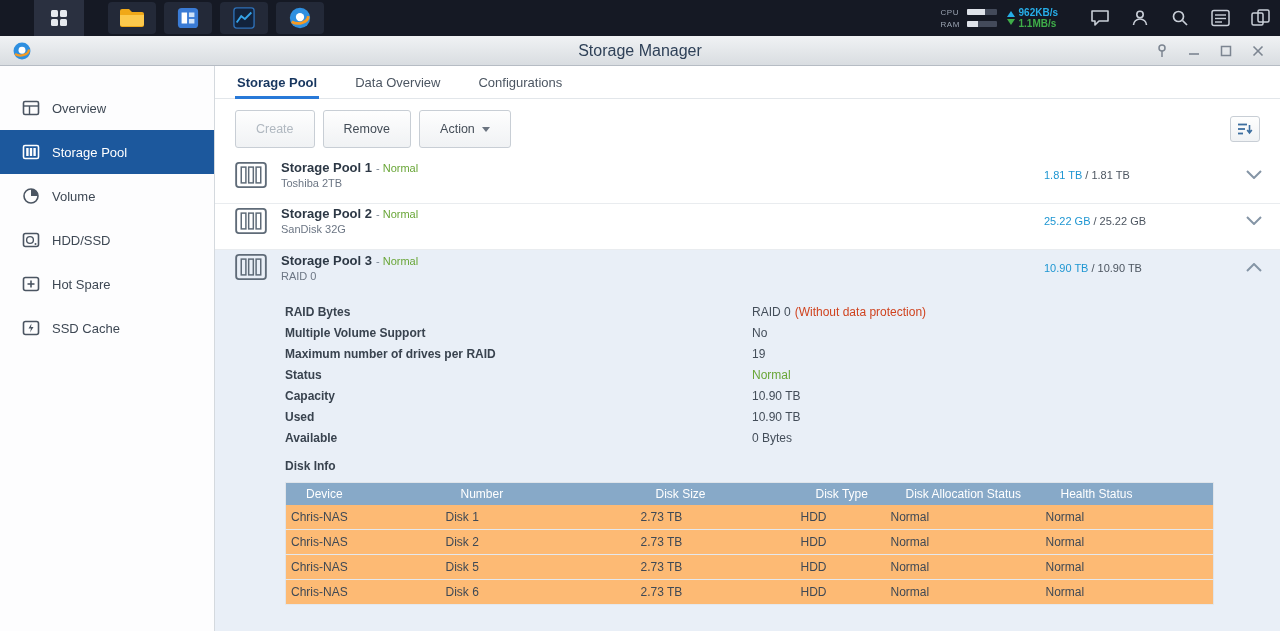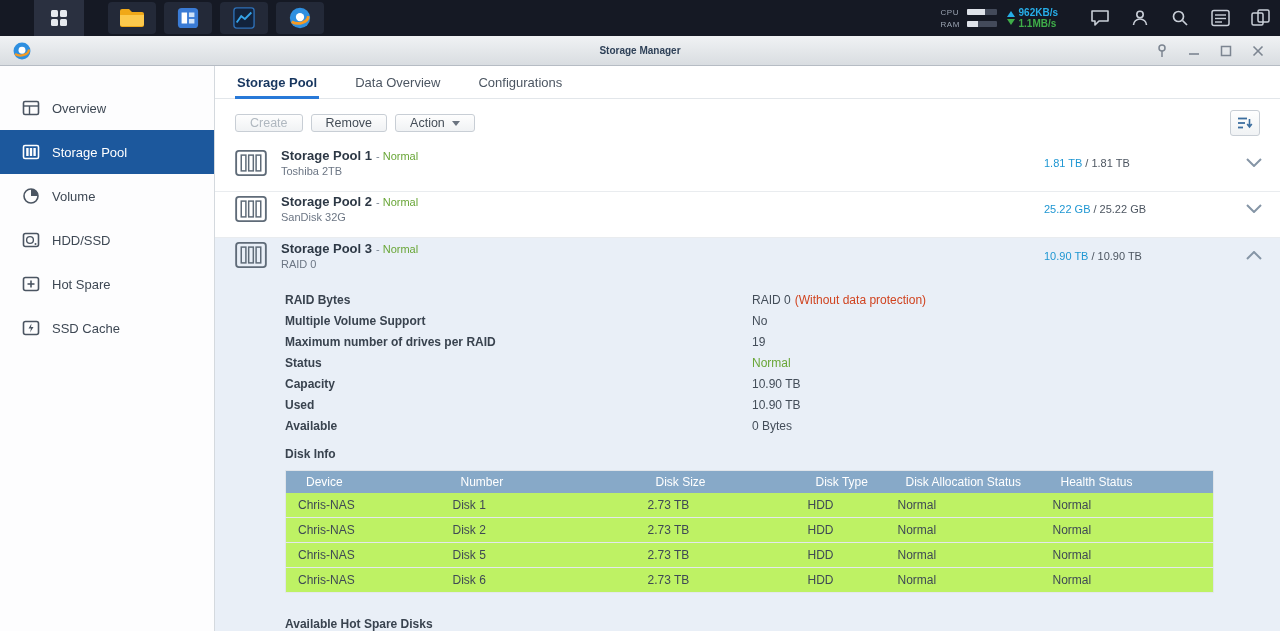--- a/index.html
+++ b/index.html
@@ -25,42 +25,42 @@
   .tri-up { width:0;height:0;border:4px solid transparent;border-bottom:6px solid #27aee8;border-top:none; }
   .tri-down { width:0;height:0;border:4px solid transparent;border-top:6px solid #3fae49;border-bottom:none; }
   .net-vals { display:flex; flex-direction:column; line-height:11px; }
   .net-up { font-size:10px; font-weight:bold; color:#27aee8; }
   .net-down { font-size:10px; font-weight:bold; color:#3fae49; }
   .tb-icon { width:40px; height:36px; display:flex; align-items:center; justify-content:center; color:#c9cfd8; cursor:pointer; }
 
   
   .titlebar { height:30px; flex:0 0 30px; background:linear-gradient(#f0f2f4,#d9dde1); border-bottom:1px solid #b6bcc4; display:flex; align-items:center; position:relative; }
   .titlebar .logo { margin-left:12px; display:flex; }
-  .win-title { position:absolute; left:0; right:0; text-align:center; font-weight:bold; font-size:10px; color:#2f4158; pointer-events:none; }
+  .win-title { position:absolute; left:0; right:0; text-align:center; font-weight:normal; font-size:16px; color:#2f4158; pointer-events:none; }
   .win-controls { margin-left:auto; margin-right:16px; display:flex; gap:20px; align-items:center; color:#7c8591; z-index:2; }
   .win-controls span { display:flex; align-items:center; cursor:pointer; }
 
   
   .win-body { flex:1; display:flex; overflow:hidden; background:#fff; }
 
   
   .sidebar { width:215px; flex:0 0 215px; background:#fdfdfe; border-right:1px solid #d4d9de; padding-top:20px; }
   .side-item { height:44px; display:flex; align-items:center; padding-left:22px; gap:12px; color:#3e4854; cursor:pointer; }
   .side-item svg { color:#4b5562; flex:0 0 auto; }
   .side-item.active { background:#1c589d; color:#fff; }
   .side-item.active svg { color:#fff; }
 
   
   .content { flex:1; display:flex; flex-direction:column; overflow:hidden; }
   .tabs { display:flex; gap:34px; padding-left:20px; border-bottom:1px solid #e2e6ea; }
   .tab { padding:9px 2px 6px; font-size:13px; color:#4c5662; border-bottom:3px solid transparent; margin-bottom:-1px; cursor:pointer; }
   .tab.active { color:#17365f; font-weight:bold; border-bottom-color:#2879d8; }
 
   .toolbar { padding:11px 20px 10px; display:flex; gap:8px; align-items:center; }
-  .btn { height:18px; padding:0 14px; background:linear-gradient(#fefefe,#f0f2f4); border:1px solid #c8ced5; border-radius:3px; font-size:12.5px; color:#444d57; display:inline-flex; align-items:center; gap:7px; cursor:pointer; }
+  .btn { height:38px; padding:0 20px; background:linear-gradient(#fefefe,#f0f2f4); border:1px solid #c8ced5; border-radius:3px; font-size:12.5px; color:#444d57; display:inline-flex; align-items:center; gap:7px; cursor:pointer; }
   .btn.disabled { color:#b0b8c0; cursor:default; }
   .caret { width:0; height:0; border:4px solid transparent; border-top:5px solid #6b7480; margin-top:4px; }
   .icon-btn { margin-left:auto; width:30px; height:26px; padding:0; justify-content:center; }
 
   
   .pool-list { flex:1; overflow:hidden; }
   .pool-row { display:flex; align-items:center; padding:0 14px 12px 20px; height:46px; border-bottom:1px solid #e9ecef; cursor:pointer; }
   .pool-icon { width:36px; margin-right:10px; display:flex; color:#5f6b78; }
   .pool-text { display:flex; flex-direction:column; gap:2px; }
   .pool-title { font-size:13px; font-weight:bold; color:#2d3845; }
@@ -82,21 +82,21 @@
   .detail-row { display:flex; align-items:center; height:21px; font-size:12px; }
   .detail-label { width:467px; font-weight:bold; color:#39434f; flex:0 0 467px; }
   .detail-value { color:#434d59; }
   .warn { color:#d0431f; margin-left:4px; }
   .green { color:#69a637; }
   .section-title { margin:11px 0 9px 70px; font-size:12px; font-weight:bold; color:#39434f; }
   .section-title.hot { margin-top:24px; }
 
   .disk-table { margin-left:70px; width:928px; border-collapse:collapse; table-layout:fixed; background:#fff; font-size:12px; border:1px solid #dfe4ea; }
   .disk-table th { background:#87a9c8; color:#fff; font-weight:normal; text-align:left; height:22px; padding-left:20px; font-size:12px; }
-  .disk-table td { height:25px; padding-left:12px; border-bottom:1px solid #e4e8ed; color:#3f4955; background:#bef264; }
+  .disk-table td { height:25px; padding-left:5px; border-bottom:1px solid #e4e8ed; color:#3f4955; background:#fdba74; }
   .disk-table tr { cursor:pointer; }
 </style>
 </head>
 <body>
 
 <div class="screen">
 
   <div class="taskbar">
     <div class="menu-btn">
       <svg width="18" height="18" viewBox="0 0 18 18">

